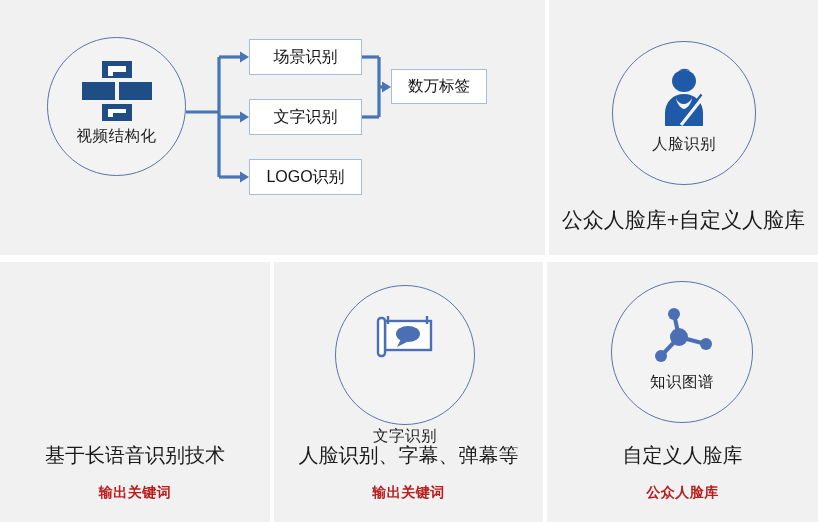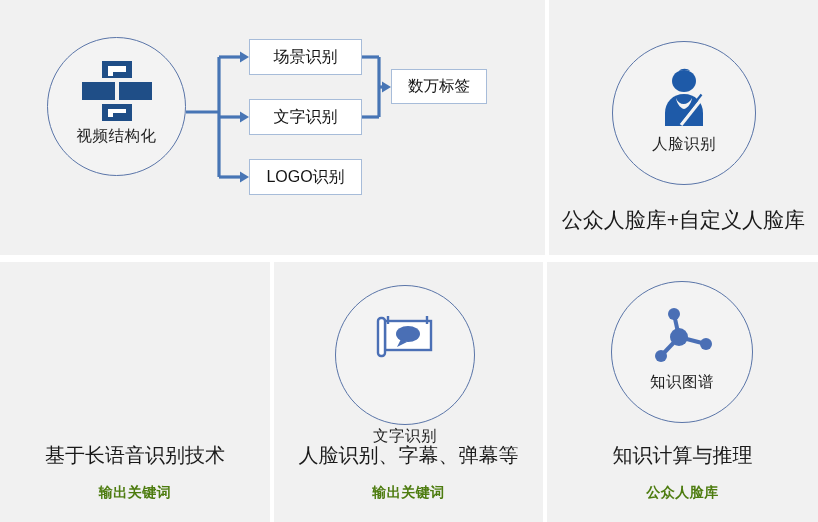--- a/index.html
+++ b/index.html
@@ -88,21 +88,21 @@
     font-size: 20px;
     color: #1a1a1a;
     white-space: nowrap;
   }
   .caption-sub {
     position: absolute;
     left: 0; right: 0;
     text-align: center;
     font-size: 14px;
     font-weight: bold;
-    color: #4d7c0f;
+    color: #b91c1c;
     letter-spacing: 0.5px;
     white-space: nowrap;
   }
   #panel-face .caption-main  { top: 206px; font-size: 21px; }
   #panel-speech .caption-main{ top: 180px; }
   #panel-speech .caption-sub { top: 222px; }
   #panel-ocr .caption-main   { top: 180px; }
   #panel-ocr .caption-sub    { top: 222px; }
   #panel-kg .caption-main    { top: 180px; }
   #panel-kg .caption-sub     { top: 222px; }
@@ -264,17 +264,17 @@
             <path d="M30 33 L12 52"></path>
           </g>
           <circle cx="30" cy="33" r="9" fill="#4a6fb5"></circle>
           <circle cx="25" cy="10" r="6" fill="#4a6fb5"></circle>
           <circle cx="57" cy="40" r="6" fill="#4a6fb5"></circle>
           <circle cx="12" cy="52" r="6" fill="#4a6fb5"></circle>
         </svg>
       </div>
       <div class="circle-label">知识图谱</div>
     </div>
-    <div class="caption-main">知识计算与推理</div>
+    <div class="caption-main">自定义人脸库</div>
     <div class="caption-sub">公众人脸库</div>
   </div>
 
 </div>
 
 </body></html>

